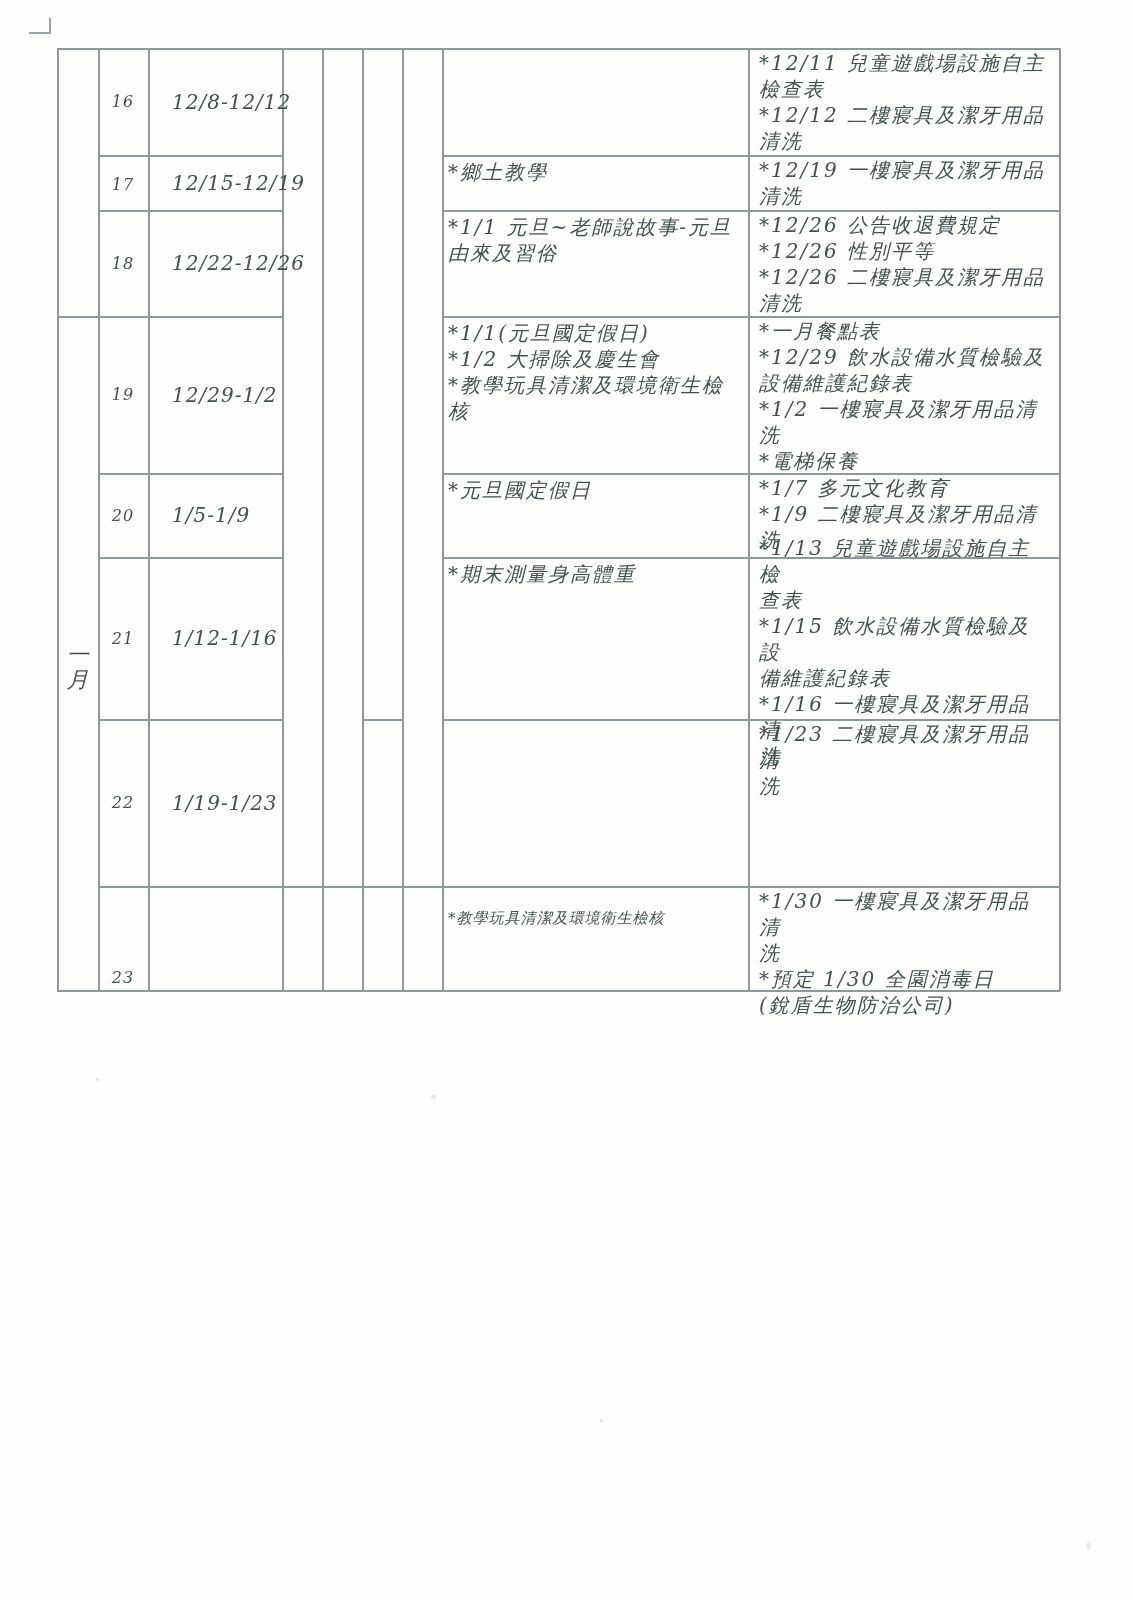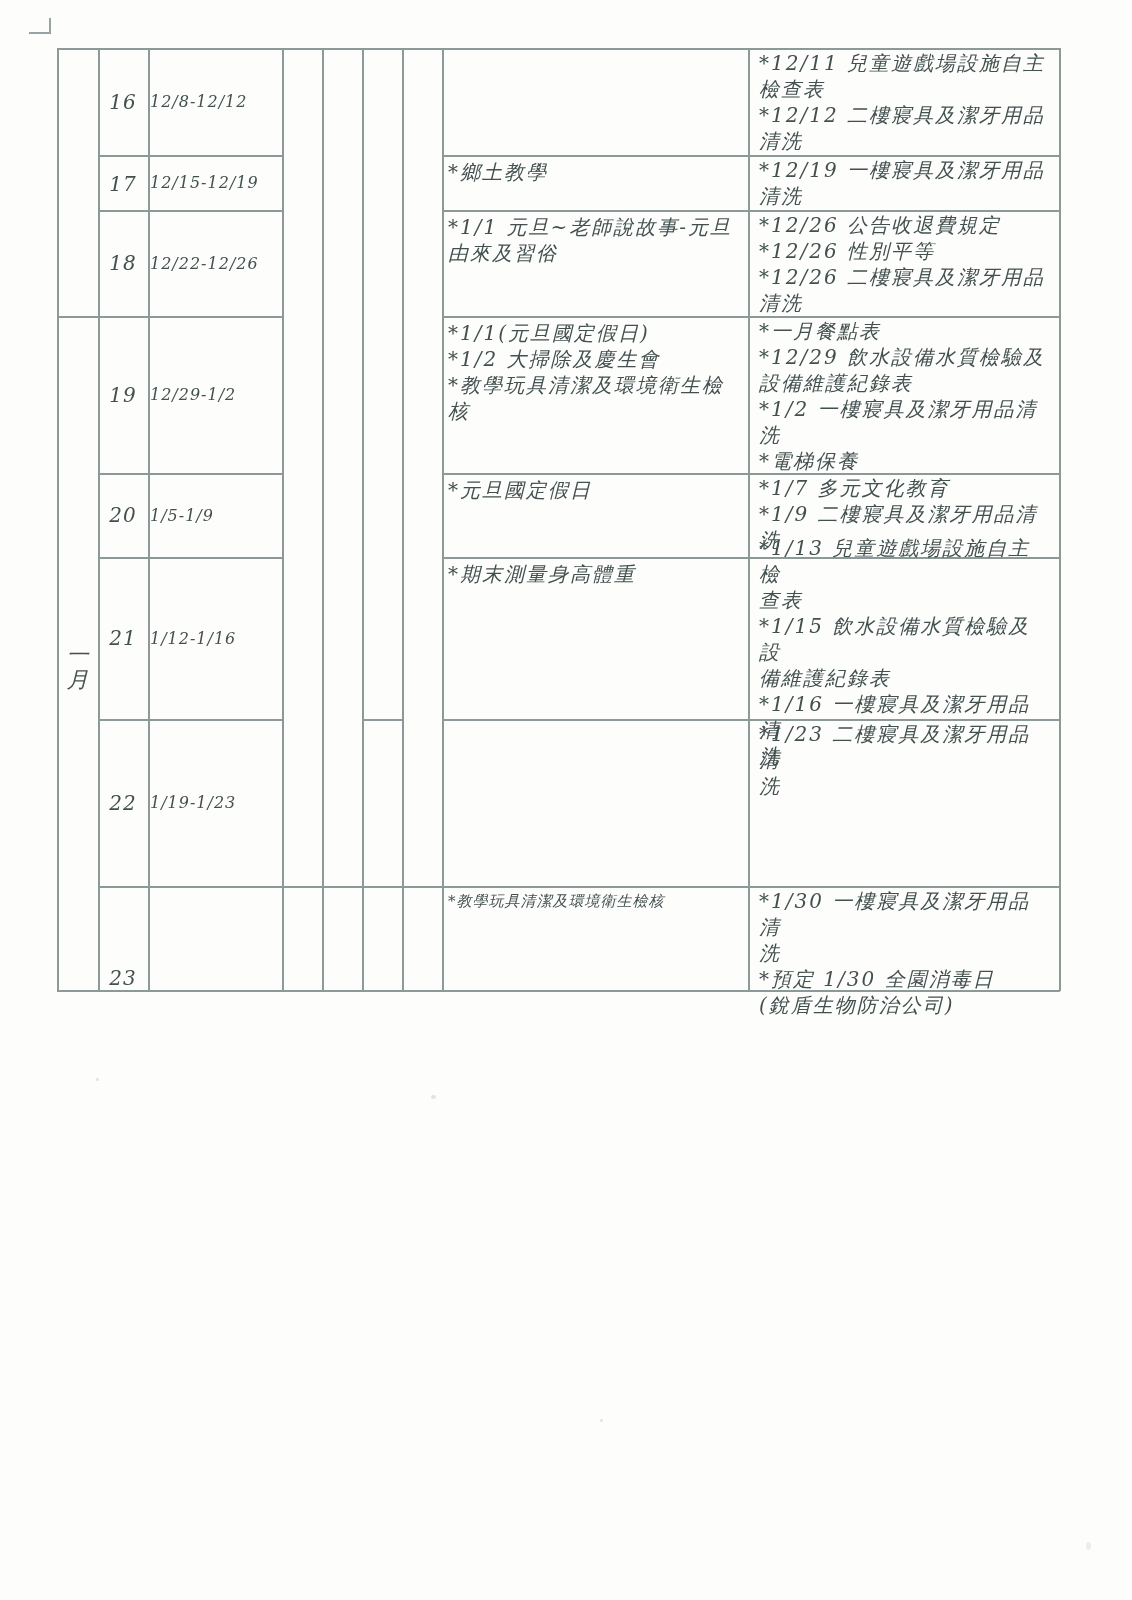--- a/index.html
+++ b/index.html
@@ -20,24 +20,24 @@
   }
   .corner-mark{
     position:absolute;left:29px;top:18px;width:20px;height:14px;
     border-right:2px solid #9aa3a3;border-bottom:2px solid #9aa3a3;
   }
   .tbl{position:absolute;left:0;top:0;width:1132px;height:1600px;}
   .vl,.hl{position:absolute;background:var(--grid);}
   .vl{width:1.5px;top:48px;height:943px;}
   .hl{height:1.5px;}
   .cell{position:absolute;box-sizing:border-box;font-style:italic;}
-  .week{left:98px;width:50px;justify-content:center;display:flex;align-items:center;font-size:20px;letter-spacing:1px;}
-  .date{left:148px;width:134px;display:flex;align-items:center;padding-left:2px;font-size:16px;letter-spacing:1px;white-space:nowrap;}
+  .week{left:98px;width:50px;justify-content:center;display:flex;align-items:center;font-size:16px;letter-spacing:1px;}
+  .date{left:148px;width:134px;display:flex;align-items:center;padding-left:24px;font-size:20px;letter-spacing:1px;white-space:nowrap;}
   .acts{left:442px;width:306px;padding:4px 6px 0 6px;font-size:20px;line-height:26px;letter-spacing:2px;white-space:pre-line;}
-  .acts.small{font-size:15px;letter-spacing:1px;padding-top:4px;line-height:22px;}
+  .acts.small{font-size:15px;letter-spacing:1px;padding-top:21px;line-height:22px;}
   .notes{left:748px;width:312px;padding:2px 8px 0 11px;font-size:20px;line-height:26px;letter-spacing:2px;white-space:pre-line;}
   .monthcell{left:57px;width:41px;display:flex;align-items:center;justify-content:center;}
   .month-label{
     writing-mode:vertical-rl;text-orientation:upright;
     font-size:22px;letter-spacing:10px;line-height:1;
   }
   .speck{position:absolute;border-radius:50%;background:#d3d8d8;opacity:.7;}
 </style>
 </head>
 <body>

